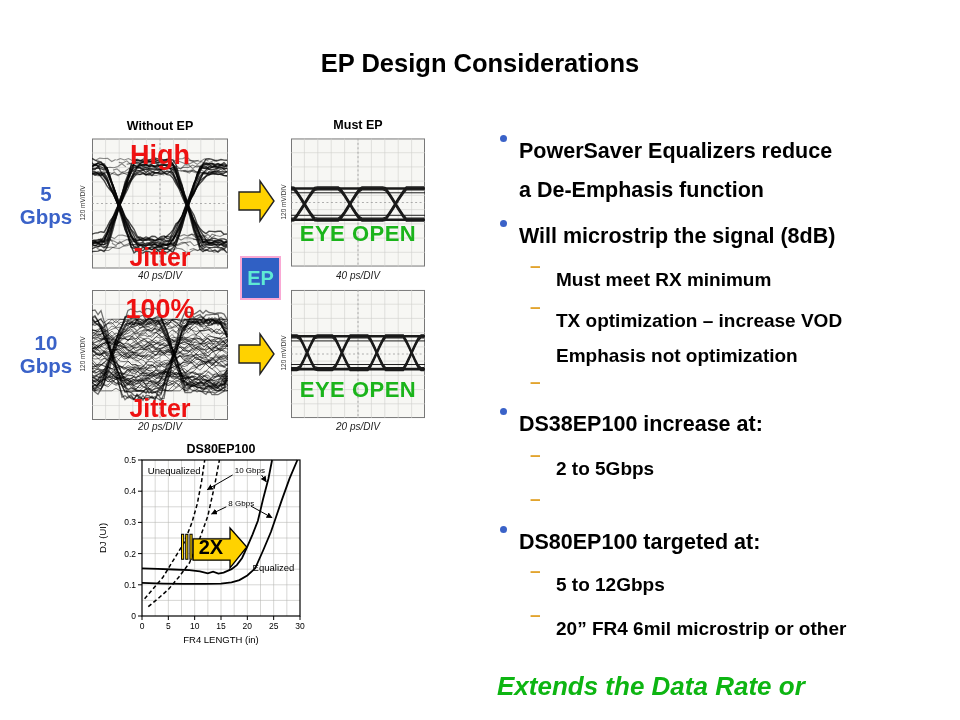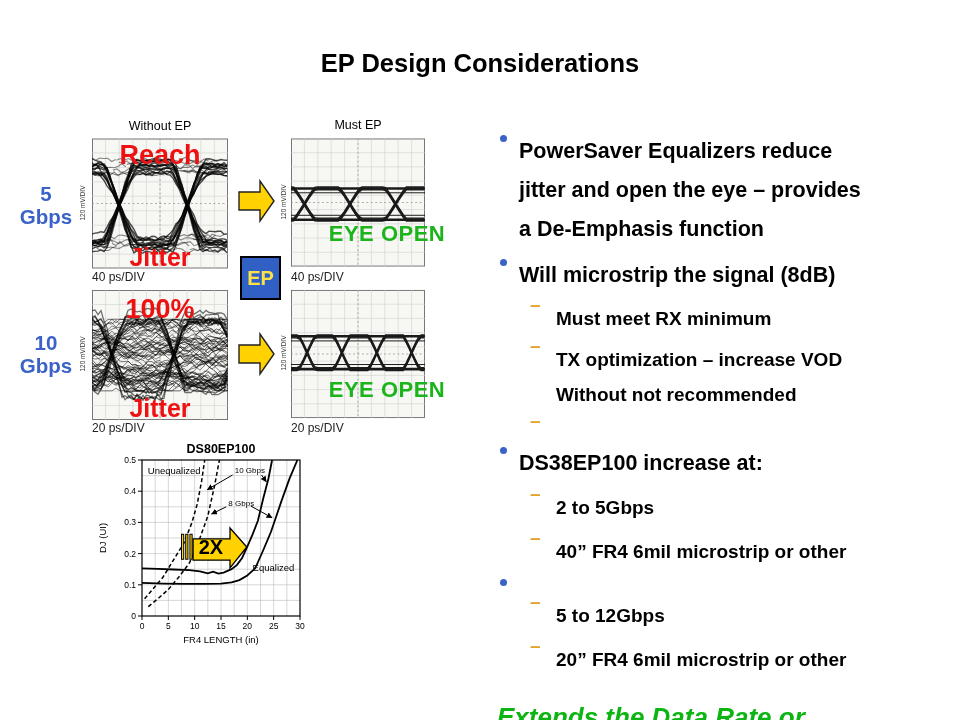--- a/index.html
+++ b/index.html
@@ -1,52 +1,52 @@
 <!DOCTYPE html>
 <html style="--rate-blue: #3A62C8; --alert-red: #EE1111; --eye-green: #1BB41B; --footer-green: #0DB512; --bullet-blue: #3A62C8; --dash-gold: #E2A42D; --arrow-yellow: #FFD200; --ep-blue: #3060C4;"><head>
 <meta charset="utf-8">
 <style>
   html,body{margin:0;padding:0;background:#fff;}
   .slide{position:relative;width:960px;height:720px;background:#fff;overflow:hidden;
          font-family:"Liberation Sans",sans-serif;}
   .abs{position:absolute;}
   .ctr{text-align:center;}
   .title{left:0;top:49px;width:960px;text-align:center;font-size:25.5px;font-weight:bold;color:#000;}
-  .col-head{font-size:12.5px;font-weight:normal;color:#000;}
+  .col-head{font-size:12.5px;font-weight:bold;color:#000;}
   #hd-without{left:92px;top:119px;width:136px;}
   #hd-with{left:291px;top:118px;width:134px;}
   .rate{color:var(--rate-blue,#3A62C8);font-weight:bold;font-size:20.5px;line-height:23px;text-align:center;}
   #rate-0{left:6px;top:182px;width:80px;}
   #rate-1{left:6px;top:331px;width:80px;}
   .eye{position:absolute;}
   #eye-0w{left:92px;top:138px;}
   #eye-0e{left:291px;top:137px;}
   #eye-1w{left:92px;top:289px;}
   #eye-1e{left:291px;top:288px;}
   .ovl-red{color:var(--alert-red,#EE1111);font-weight:bold;text-align:center;}
-  .ovl-green{color:var(--eye-green,#1BB41B);font-weight:bold;text-align:center;letter-spacing:.5px;margin-left:29px;}
+  .ovl-green{color:var(--eye-green,#1BB41B);font-weight:bold;text-align:center;letter-spacing:.5px;}
   #lbl-high{left:92px;top:140px;width:136px;font-size:27px;}
   #lbl-jitter-0{left:92px;top:243px;width:136px;font-size:25px;}
   #lbl-pct{left:92px;top:294px;width:136px;font-size:27px;}
   #lbl-jitter-1{left:92px;top:394px;width:136px;font-size:25px;}
   #lbl-eyeopen-0{left:291px;top:221px;width:134px;font-size:22px;}
   #lbl-eyeopen-1{left:291px;top:377px;width:134px;font-size:22px;}
-  .psdiv{font-size:12px;color:#222;text-align:left;}
+  .psdiv{font-size:10px;color:#222;text-align:center;font-style:italic;}
   #ps-0a{left:92px;top:270px;width:136px;}
   #ps-0b{left:291px;top:270px;width:134px;}
   #ps-1a{left:92px;top:421px;width:136px;}
   #ps-1b{left:291px;top:421px;width:134px;}
   .vdiv{width:70px;height:10px;font-size:6.5px;color:#333;text-align:center;transform:rotate(-90deg);}
   #vd-0a{left:49px;top:198px;} #vd-0b{left:250px;top:197px;}
   #vd-1a{left:49px;top:349px;} #vd-1b{left:250px;top:348px;}
   .block-arrow{position:absolute;width:38px;height:46px;}
   #arrow-0{left:238px;top:178px;} #arrow-1{left:238px;top:331px;}
   .block-arrow polygon{fill:var(--arrow-yellow,#FFD200);stroke:#222;stroke-width:1.4;}
   #ep-box{left:240px;top:256px;width:37px;height:40px;background:var(--ep-blue,#3060C4);
-          border:2px solid #000000;color:#fde047;font-weight:bold;font-size:20px;line-height:40px;
+          border:2px solid #f9a8d4;color:#5eead4;font-weight:bold;font-size:20px;line-height:40px;
           text-align:center;}
   #chart{left:95px;top:442px;}
   #chart text{font-family:"Liberation Sans",sans-serif;fill:#000;}
   #right-col{left:497px;top:123px;width:468px;}
   .b-item{display:flex;align-items:flex-start;color:#000;font-weight:bold;}
   .b-item.lvl1{font-size:21.5px;line-height:25px;}
   .b-item.lvl2{font-size:19px;line-height:21px;padding-left:33px;}
   .b-item.lvl1 .marker{flex:0 0 22px;}
   .b-item.lvl1 .marker::before{content:"";display:block;width:7px;height:7px;border-radius:50%;
           background:var(--bullet-blue,#3A62C8);margin:10px 0 0 3px;}
@@ -328,21 +328,21 @@
         <path d="M0.0 78.8L3.0 78.8L6.0 78.8L9.0 77.2L12.0 71.5L15.0 65.0L18.0 58.4L21.0 52.0L24.0 46.4L27.0 45.5L30.0 45.5L33.0 45.5L36.0 45.5L39.0 45.5L42.0 45.5L45.0 48.2L48.0 54.1L51.0 60.6L54.0 67.2L57.0 73.5L60.0 78.8L63.0 78.8L66.0 78.8L69.0 78.8L72.0 78.8L75.0 78.8L78.0 78.8L81.0 74.9L84.0 68.8L87.0 62.2L90.0 55.6L93.0 49.5L96.0 45.5L99.0 45.5L102.0 45.5L105.0 45.5L108.0 45.5L111.0 45.5L114.0 45.5L117.0 50.6L120.0 56.8L123.0 63.5L126.0 70.0L129.0 75.9L132.0 78.8L135.0 78.8" fill="none" stroke="#1a1a1a" stroke-width="1.25"></path>
         <path d="M0.0 46.5L3.0 46.5L6.0 46.5L9.0 48.1L12.0 53.8L15.0 60.3L18.0 66.9L21.0 73.3L24.0 78.9L27.0 79.8L30.0 79.8L33.0 79.8L36.0 79.8L39.0 79.8L42.0 79.8L45.0 77.1L48.0 71.2L51.0 64.7L54.0 58.1L57.0 51.8L60.0 46.5L63.0 46.5L66.0 46.5L69.0 46.5L72.0 46.5L75.0 46.5L78.0 46.5L81.0 50.4L84.0 56.5L87.0 63.1L90.0 69.7L93.0 75.8L96.0 79.8L99.0 79.8L102.0 79.8L105.0 79.8L108.0 79.8L111.0 79.8L114.0 79.8L117.0 74.7L120.0 68.5L123.0 61.8L126.0 55.3L129.0 49.4L132.0 46.5L135.0 46.5" fill="none" stroke="#1a1a1a" stroke-width="1.25"></path>
         <path d="M0.0 79.8L3.0 79.8L6.0 79.8L9.0 78.3L12.0 72.5L15.0 66.1L18.0 59.5L21.0 53.1L24.0 47.4L27.0 46.5L30.0 46.5L33.0 46.5L36.0 46.5L39.0 46.5L42.0 46.5L45.0 49.2L48.0 55.2L51.0 61.7L54.0 68.3L57.0 74.5L60.0 79.8L63.0 79.8L66.0 79.8L69.0 79.8L72.0 79.8L75.0 79.8L78.0 79.8L81.0 75.9L84.0 69.8L87.0 63.3L90.0 56.7L93.0 50.6L96.0 46.5L99.0 46.5L102.0 46.5L105.0 46.5L108.0 46.5L111.0 46.5L114.0 46.5L117.0 51.7L120.0 57.9L123.0 64.5L126.0 71.0L129.0 77.0L132.0 79.8L135.0 79.8" fill="none" stroke="#1a1a1a" stroke-width="1.25"></path>
         <path d="M0.0 47.6L3.0 47.6L6.0 47.6L9.0 49.1L12.0 54.9L15.0 61.3L18.0 67.9L21.0 74.3L24.0 80.0L27.0 80.9L30.0 80.9L33.0 80.9L36.0 80.9L39.0 80.9L42.0 80.9L45.0 78.2L48.0 72.2L51.0 65.7L54.0 59.1L57.0 52.9L60.0 47.6L63.0 47.6L66.0 47.6L69.0 47.6L72.0 47.6L75.0 47.6L78.0 47.6L81.0 51.5L84.0 57.6L87.0 64.1L90.0 70.7L93.0 76.8L96.0 80.9L99.0 80.9L102.0 80.9L105.0 80.9L108.0 80.9L111.0 80.9L114.0 80.9L117.0 75.7L120.0 69.5L123.0 62.9L126.0 56.4L129.0 50.4L132.0 47.6L135.0 47.6" fill="none" stroke="#1a1a1a" stroke-width="1.25"></path>
         <path d="M0.0 80.9L3.0 80.9L6.0 80.9L9.0 79.3L12.0 73.6L15.0 67.1L18.0 60.5L21.0 54.1L24.0 48.5L27.0 47.6L30.0 47.6L33.0 47.6L36.0 47.6L39.0 47.6L42.0 47.6L45.0 50.3L48.0 56.2L51.0 62.7L54.0 69.3L57.0 75.6L60.0 80.9L63.0 80.9L66.0 80.9L69.0 80.9L72.0 80.9L75.0 80.9L78.0 80.9L81.0 77.0L84.0 70.9L87.0 64.3L90.0 57.7L93.0 51.6L96.0 47.6L99.0 47.6L102.0 47.6L105.0 47.6L108.0 47.6L111.0 47.6L114.0 47.6L117.0 52.7L120.0 58.9L123.0 65.6L126.0 72.1L129.0 78.0L132.0 80.9L135.0 80.9" fill="none" stroke="#1a1a1a" stroke-width="1.25"></path>
         <path d="M0.0 48.6L3.0 48.6L6.0 48.6L9.0 50.2L12.0 55.9L15.0 62.4L18.0 69.0L21.0 75.4L24.0 81.0L27.0 81.9L30.0 81.9L33.0 81.9L36.0 81.9L39.0 81.9L42.0 81.9L45.0 79.2L48.0 73.3L51.0 66.8L54.0 60.2L57.0 53.9L60.0 48.6L63.0 48.6L66.0 48.6L69.0 48.6L72.0 48.6L75.0 48.6L78.0 48.6L81.0 52.5L84.0 58.6L87.0 65.2L90.0 71.8L93.0 77.9L96.0 81.9L99.0 81.9L102.0 81.9L105.0 81.9L108.0 81.9L111.0 81.9L114.0 81.9L117.0 76.8L120.0 70.6L123.0 63.9L126.0 57.4L129.0 51.5L132.0 48.6L135.0 48.6" fill="none" stroke="#1a1a1a" stroke-width="1.25"></path>
         <path d="M0.0 81.9L3.0 81.9L6.0 81.9L9.0 80.4L12.0 74.6L15.0 68.2L18.0 61.6L21.0 55.2L24.0 49.5L27.0 48.6L30.0 48.6L33.0 48.6L36.0 48.6L39.0 48.6L42.0 48.6L45.0 51.3L48.0 57.3L51.0 63.8L54.0 70.4L57.0 76.6L60.0 81.9L63.0 81.9L66.0 81.9L69.0 81.9L72.0 81.9L75.0 81.9L78.0 81.9L81.0 78.0L84.0 71.9L87.0 65.4L90.0 58.8L93.0 52.7L96.0 48.6L99.0 48.6L102.0 48.6L105.0 48.6L108.0 48.6L111.0 48.6L114.0 48.6L117.0 53.8L120.0 60.0L123.0 66.6L126.0 73.1L129.0 79.1L132.0 81.9L135.0 81.9" fill="none" stroke="#1a1a1a" stroke-width="1.25"></path>
       </g>
     </svg>
 
-  <div class="abs ovl-red" id="lbl-high">Reach</div>
+  <div class="abs ovl-red" id="lbl-high">High</div>
   <div class="abs ovl-red" id="lbl-jitter-0">Jitter</div>
   <div class="abs ovl-red" id="lbl-pct">100%</div>
   <div class="abs ovl-red" id="lbl-jitter-1">Jitter</div>
   <div class="abs ovl-green" id="lbl-eyeopen-0">EYE OPEN</div>
   <div class="abs ovl-green" id="lbl-eyeopen-1">EYE OPEN</div>
 
   <div class="abs psdiv" id="ps-0a">40 ps/DIV</div>
   <div class="abs psdiv" id="ps-0b">40 ps/DIV</div>
   <div class="abs psdiv" id="ps-1a">20 ps/DIV</div>
   <div class="abs psdiv" id="ps-1b">20 ps/DIV</div>
@@ -438,66 +438,65 @@
       <text x="133.37333333333333" y="64.05600000000001" font-size="8" font-weight="normal" text-anchor="start">8 Gbps</text>
       <text x="157.6" y="128.952" font-size="9.5" font-weight="normal" text-anchor="start">Equalized</text>
     </svg>
 
   <div class="abs" id="right-col">
     <div id="bullets">
         <div class="b-item lvl1" style="margin-top: 2px;">
           <span class="marker"></span>
           <div>
             <div class="b-line">PowerSaver Equalizers reduce</div>
-            <div class="b-line">jitter and open the eye – provides</div>
             <div class="b-line">a De-Emphasis function</div>
           </div>
         </div>
         <div class="b-item lvl1" style="margin-top: 7px;">
           <span class="marker"></span>
           <div>
             <div class="b-line">Will microstrip the signal (8dB)</div>
           </div>
         </div>
         <div class="b-item lvl2" style="margin-top: 6px;">
           <span class="marker">–</span>
           <div>
             <div class="b-line">Must meet RX minimum</div>
           </div>
         </div>
         <div class="b-item lvl2" style="margin-top: 6px;">
           <span class="marker">–</span>
           <div>
             <div class="b-line">TX optimization – increase VOD</div>
-            <div class="b-line">Without not recommended</div>
+            <div class="b-line">Emphasis not optimization</div>
           </div>
         </div>
         <div class="b-item lvl2" style="margin-top: 5px;">
           <span class="marker">–</span>
         </div>
         <div class="b-item lvl1" style="margin-top: 6px;">
           <span class="marker"></span>
           <div>
             <div class="b-line">DS38EP100 increase at:</div>
           </div>
         </div>
         <div class="b-item lvl2" style="margin-top: 7px;">
           <span class="marker">–</span>
           <div>
             <div class="b-line">2 to 5Gbps</div>
           </div>
         </div>
         <div class="b-item lvl2" style="margin-top: 9px;">
           <span class="marker">–</span>
-          <div>
-            <div class="b-line">40” FR4 6mil microstrip or other</div>
-          </div>
         </div>
         <div class="b-item lvl1" style="margin-top: 7px;">
           <span class="marker"></span>
+          <div>
+            <div class="b-line">DS80EP100 targeted at:</div>
+          </div>
         </div>
         <div class="b-item lvl2" style="margin-top: 5px;">
           <span class="marker">–</span>
           <div>
             <div class="b-line">5 to 12Gbps</div>
           </div>
         </div>
         <div class="b-item lvl2" style="margin-top: 9px;">
           <span class="marker">–</span>
           <div>

